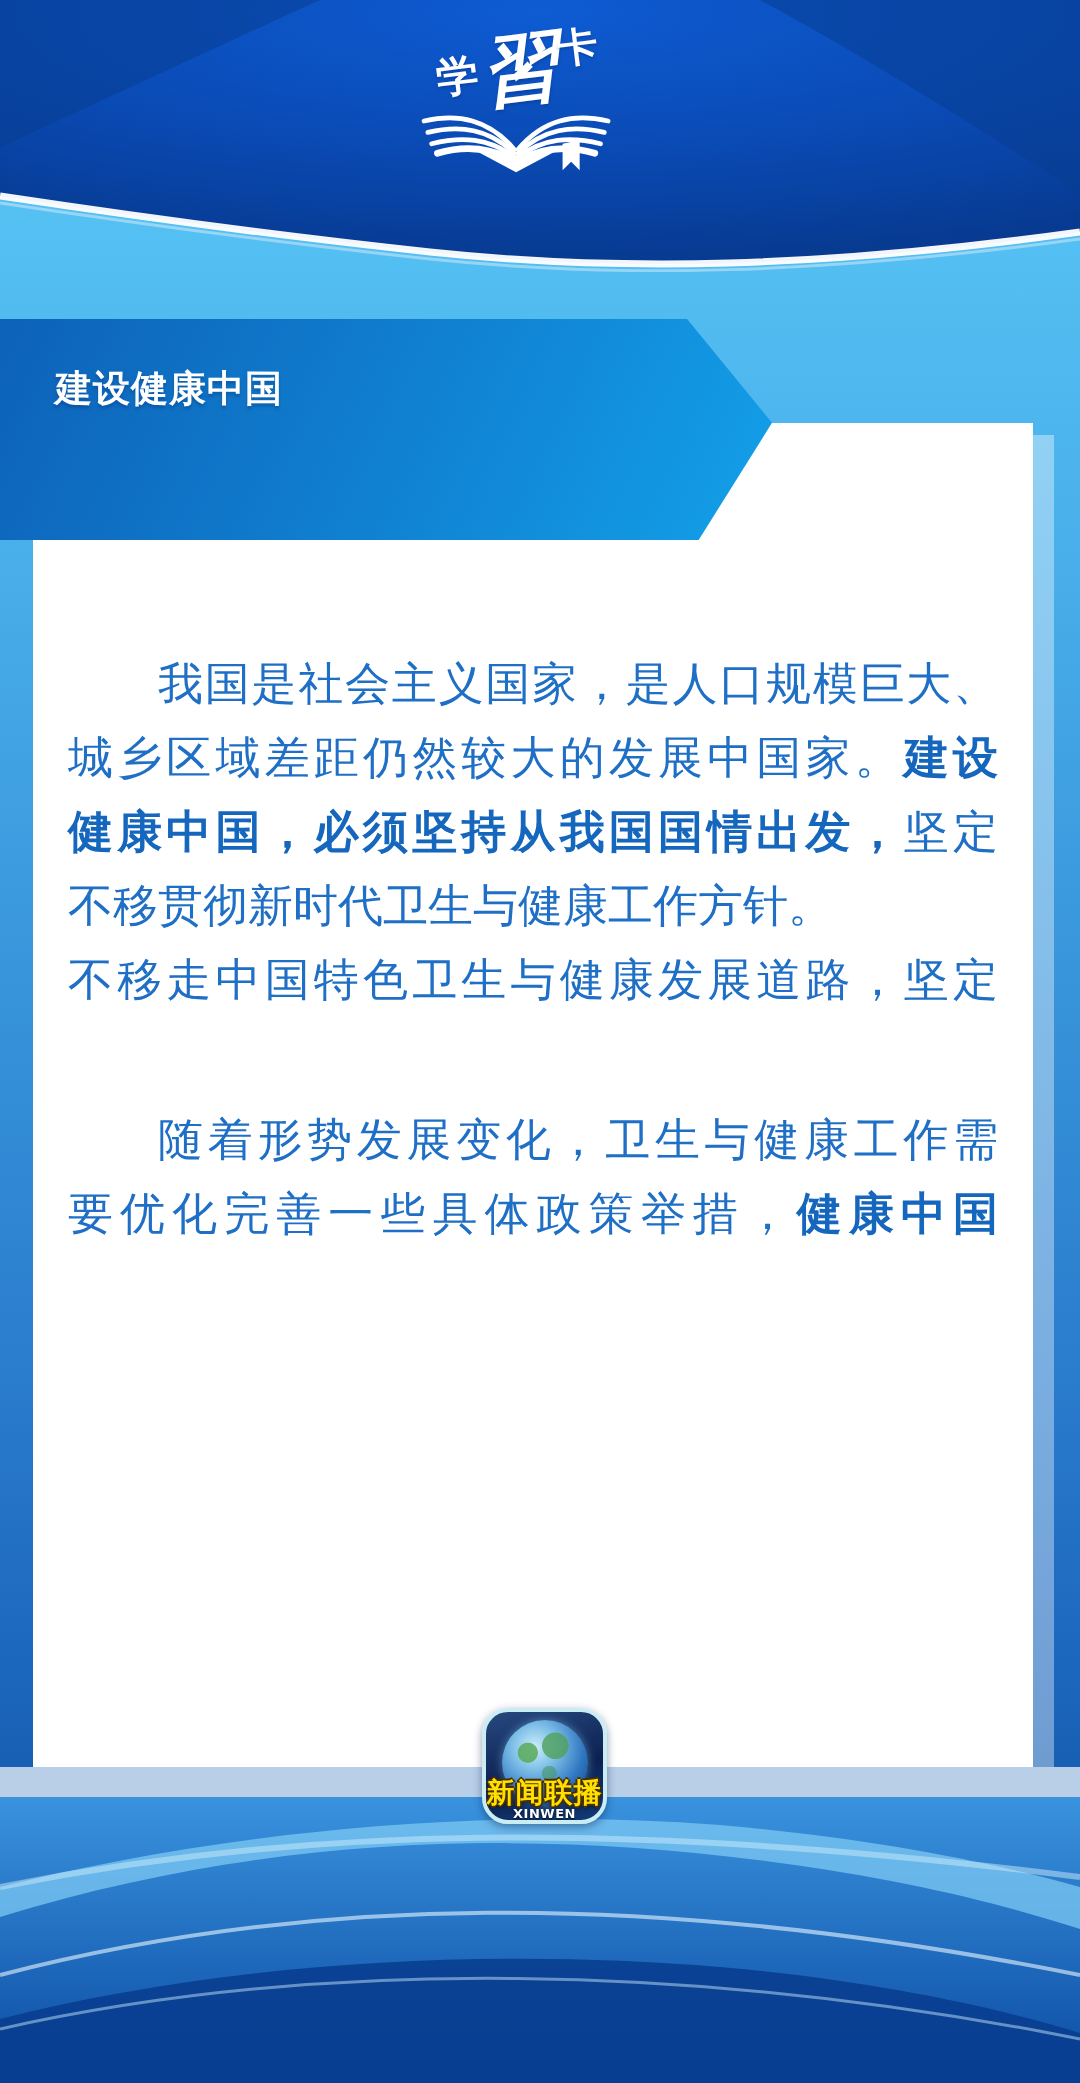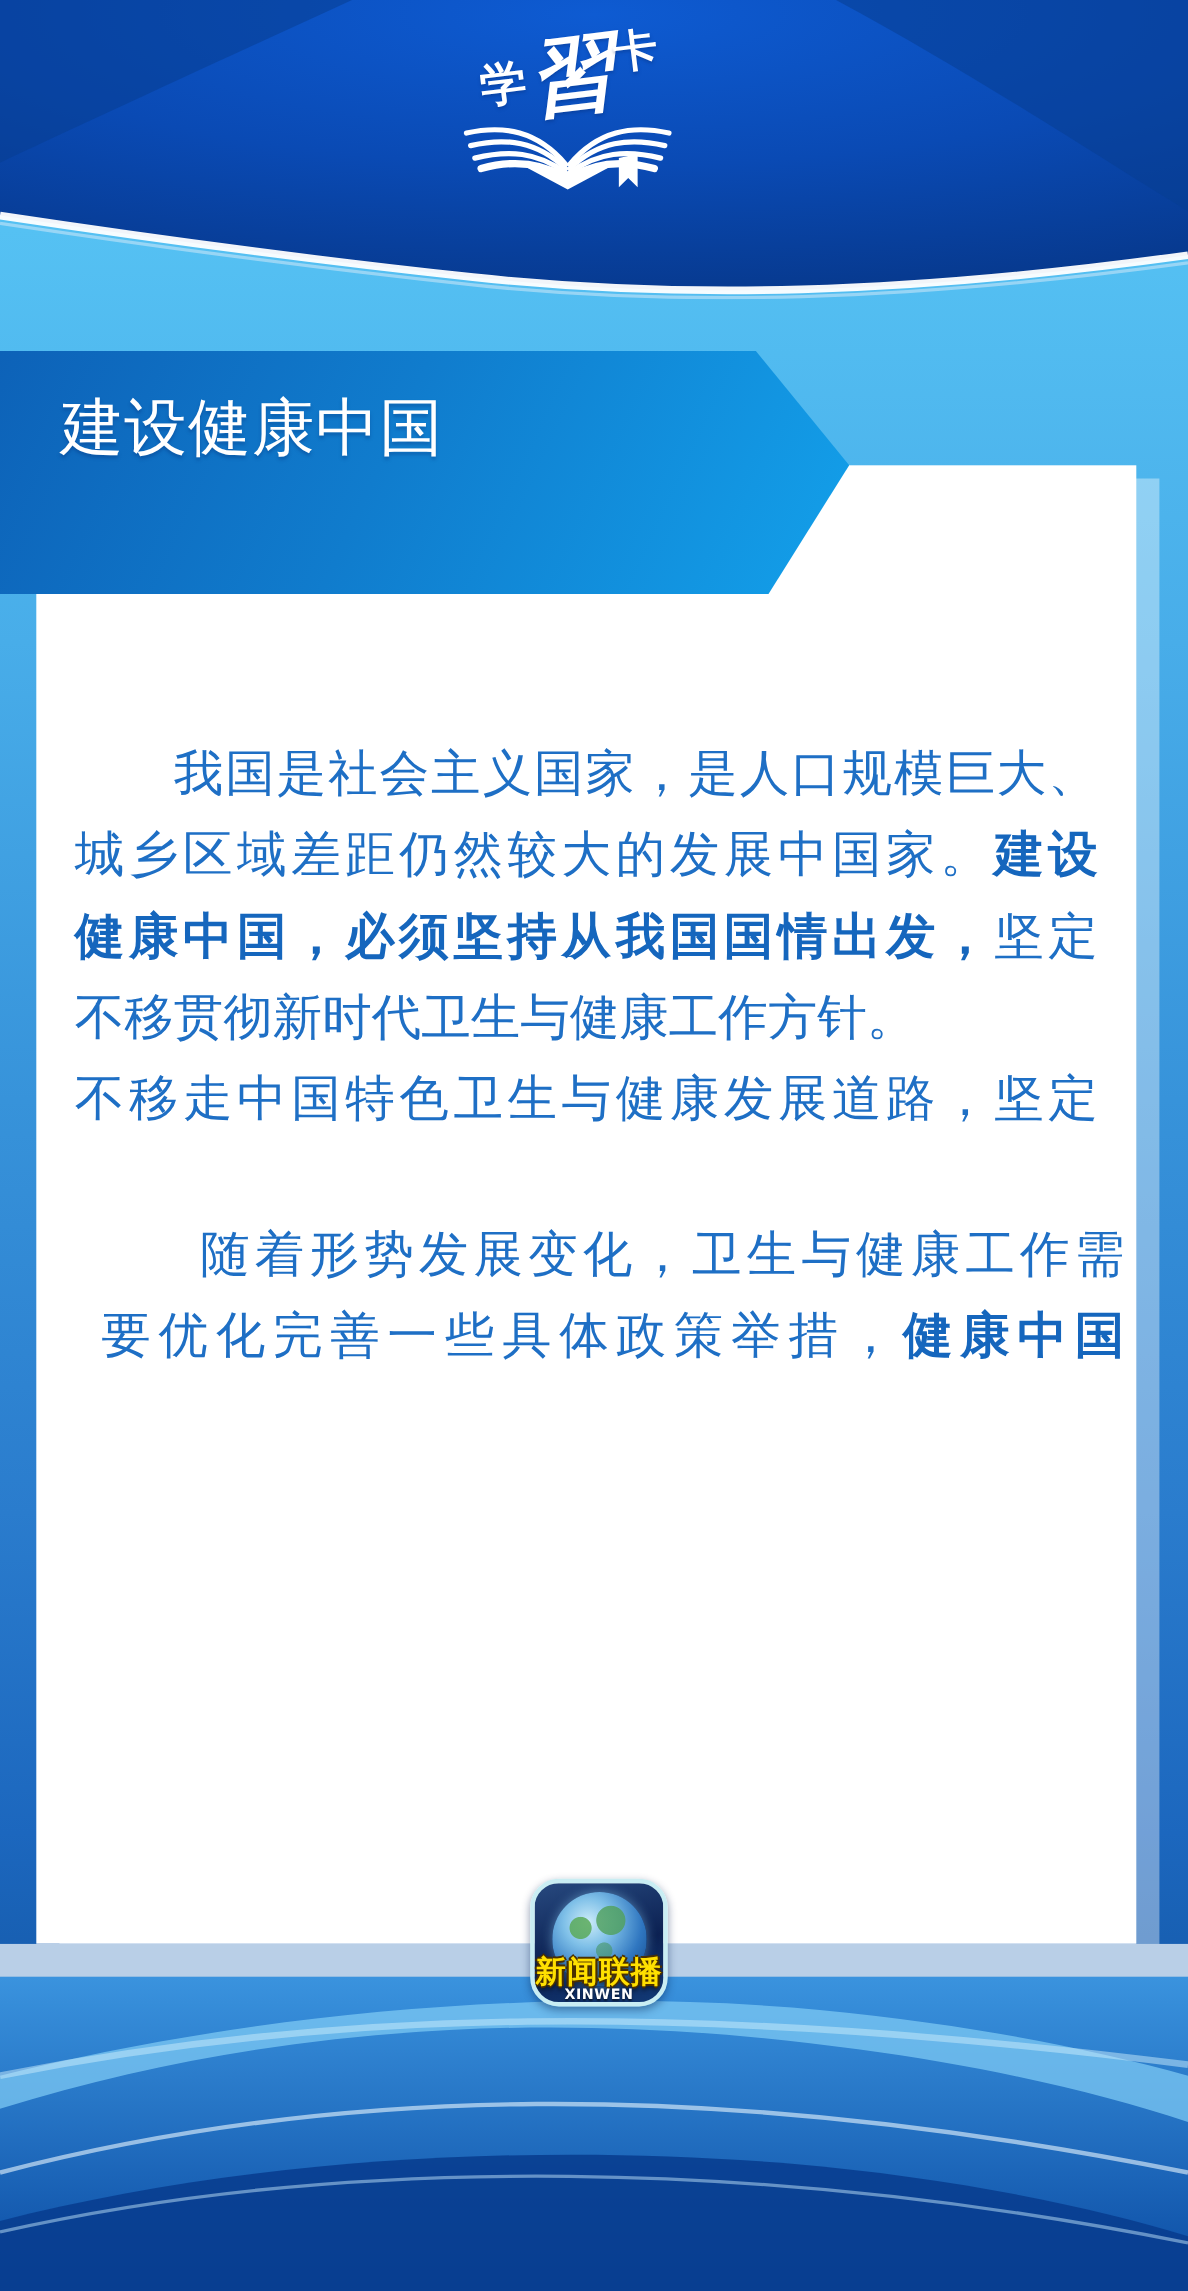--- a/index.html
+++ b/index.html
@@ -16,30 +16,30 @@
     font-weight:700;line-height:1;text-shadow:0 2px 3px rgba(5,40,110,.35);}
   .logo-xue{font-size:42px;padding-bottom:18px;}
   .logo-xi{font-size:78px;font-style:italic;margin:0 2px;}
   .logo-ka{font-size:40px;padding-bottom:34px;}
   .logo-book{margin-top:-6px;}
 
   
   .ribbon{position:absolute;left:0;top:319px;width:772px;height:221px;
     background:linear-gradient(115deg,#0d62b8 0%,#107ccd 45%,#13a0ea 100%);
     clip-path:polygon(0 0,89% 0,100% 47%,90.5% 100%,0 100%);}
-  .ribbon-text{position:absolute;left:55px;top:30px;color:#ffffff;font-weight:400;
-    font-size:57px;line-height:80px;letter-spacing:1px;
+  .ribbon-text{position:absolute;left:55px;top:30px;color:#ffffff;font-weight:700;
+    font-size:37px;line-height:80px;letter-spacing:1px;
     text-shadow:0 3px 3px rgba(7,48,120,.35);white-space:nowrap;}
 
   
   .card-shadow{position:absolute;left:54px;top:435px;width:1000px;height:1344px;
     background:rgba(255,255,255,.38);}
   .card{position:absolute;left:33px;top:423px;width:1000px;height:1344px;background:#ffffff;}
   .quote{position:absolute;left:35px;width:930px;color:#1e6fc5;font-size:45px;line-height:74px;}
-  .para1{top:243px;}
+  .para1{top:224px;}
   .para2{top:680px;}
   .line{text-align:justify;text-align-last:justify;white-space:nowrap;}
   .line.lastline{text-align-last:left;}
   .line.indent{text-indent:90px;}
   .b{font-weight:800;color:#1566bd;}
 
   
   .attribution{position:absolute;left:0px;top:1385px;width:1000px;
     font-family:"DejaVu Serif",serif;color:#3f82c4;}
   .attr-date{text-align:right;padding-right:296px;font-size:39px;line-height:54px;}
@@ -114,21 +114,21 @@
   <div class="card">
 
     <div class="quote para1" style="position:absolute;">
       <div class="line indent"><span>我国是社会主义国家，是人口规模巨大、</span></div>
       <div class="line"><span>城乡区域差距仍然较大的发展中国家。</span><span class="b">建设</span></div>
       <div class="line"><span class="b">健康中国，必须坚持从我国国情出发，</span><span>坚定</span></div>
       <div class="line lastline"><span>不移贯彻新时代卫生与健康工作方针。</span></div>
       <div class="line"><span>不移走中国特色卫生与健康发展道路，坚定</span></div>
     </div>
 
-    <div class="quote para2" style="position:absolute;margin-left:24px;">
+    <div class="quote para2" style="position:absolute;">
       <div class="line indent"><span>随着形势发展变化，卫生与健康工作需</span></div>
       <div class="line"><span>要优化完善一些具体政策举措，</span><span class="b">健康中国</span></div>
     </div>
 
     <div class="attribution">
       <div class="attr-date">——2026年3月</div>
       <div class="attr-line">习近平在看望参加全国政协十四届四次会议的</div>
       <div class="attr-line">农工党、九三学社、医药卫生界</div>
       <div class="attr-line">社会福利和社会保障界委员时强调</div>
     </div>

